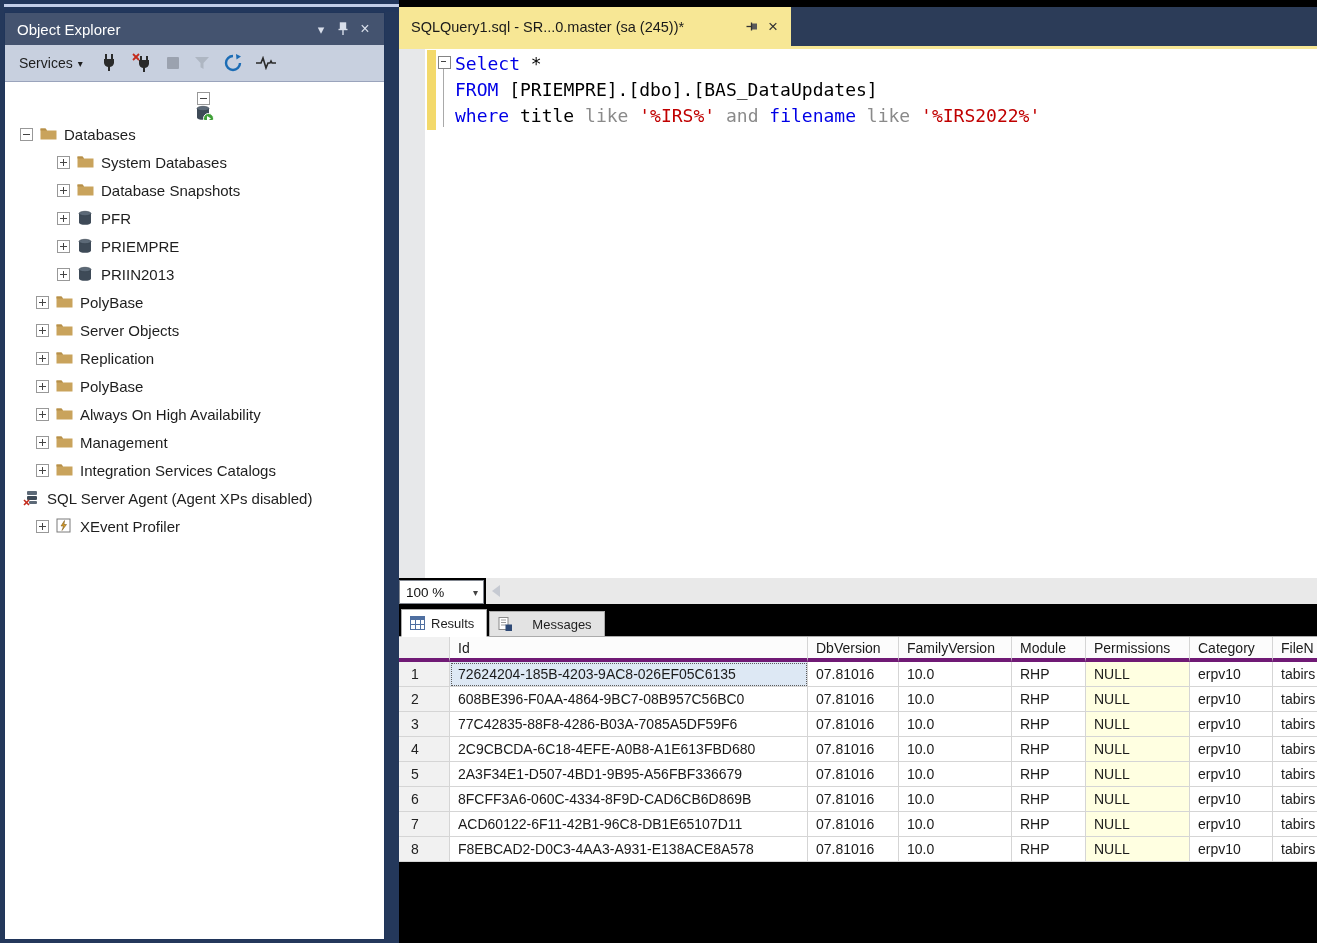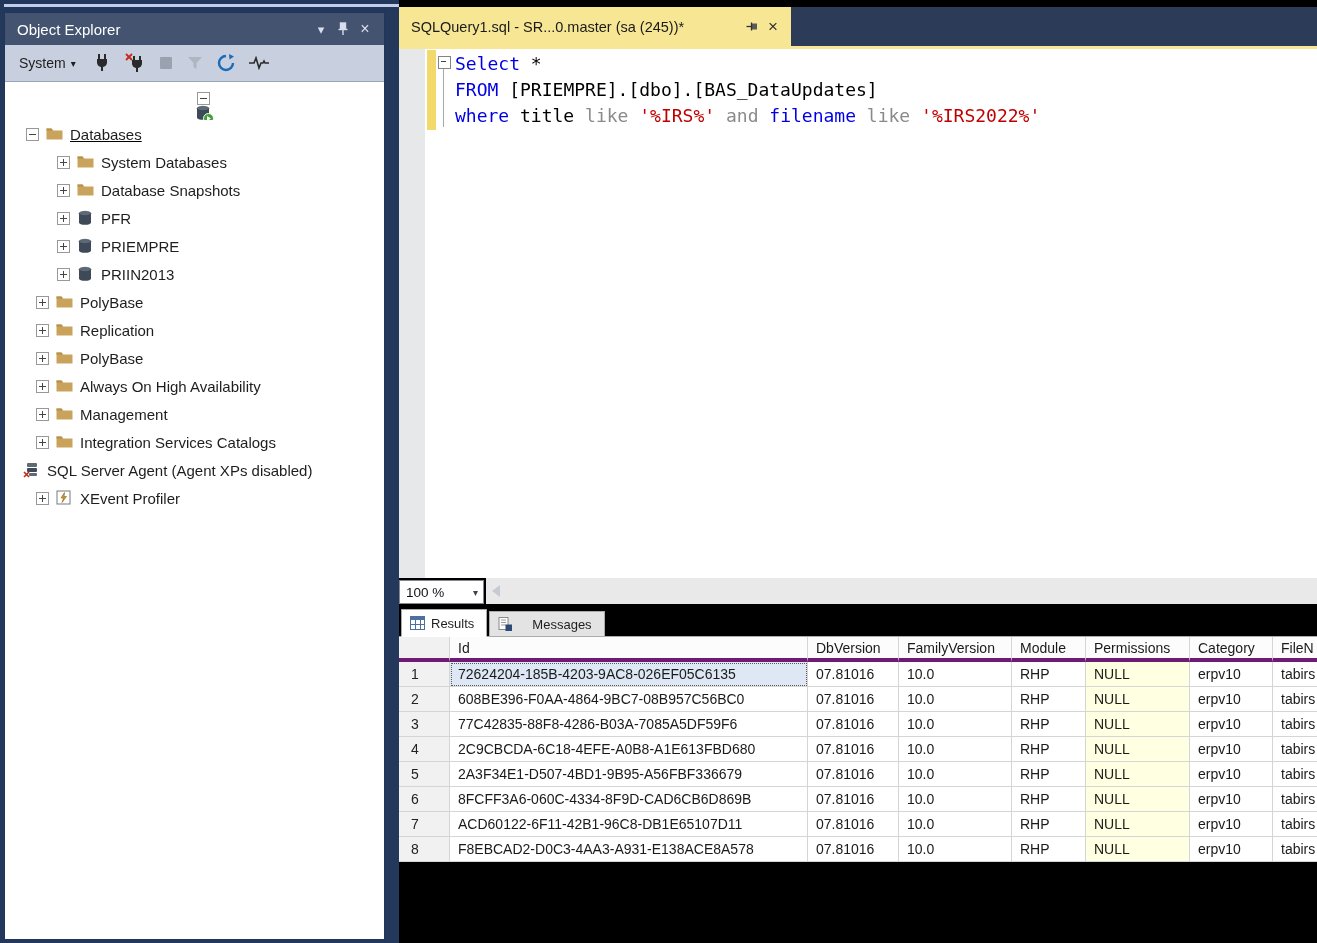--- a/index.html
+++ b/index.html
@@ -116,21 +116,21 @@
             <rect x="3.5" y="1" width="5" height="6" fill="#D8DEEA"></rect>
             <line x1="1.5" y1="7.5" x2="10.5" y2="7.5"></line>
             <line x1="6" y1="8" x2="6" y2="13"></line>
           </g>
         </svg>
     </span>
     <span class="oe-title-btn" style="font-size:16px;">×</span>
   </div>
   <div class="oe-toolbar">
     <div class="tb-btn tb-connect">
-      <span>System</span>
+      <span>Services</span>
       <span style="font-size:10px;">▾</span>
     </div>
     <div class="tb-btn">
       <svg width="18" height="20" viewBox="0 0 18 20">
           <g fill="#2A2A2A">
             <rect x="5" y="1" width="2" height="5"></rect>
             <rect x="11" y="1" width="2" height="5"></rect>
             <path d="M4 6 h10 v4 a5 5 0 0 1 -4 4 v4 h-2 v-4 a5 5 0 0 1 -4 -4 z"></path>
           </g>
         </svg>
@@ -180,21 +180,21 @@
             <path d="M2 3.5 v9 c0 1.4 2.7 2.3 6 2.3 s6 -.9 6 -2.3 v-9" fill="#3E4A57"></path>
             <ellipse cx="8" cy="3.5" rx="6" ry="2.2" fill="#5C6977" stroke="#333E49" stroke-width="0.6"></ellipse>
           </svg>
           <svg width="11" height="11" viewBox="0 0 11 11" style="left:8px;top:8px;">
             <circle cx="5.5" cy="5.5" r="5" fill="#3FA037" stroke="#fff" stroke-width="1"></circle>
             <path d="M4 3 l4 2.5 -4 2.5 z" fill="#fff"></path>
           </svg>
         </span>
         <span class="tree-label">SRVADM\PRMV10 (SQL Server 15.0.2000</span>
       </div>
-      <div class="tree-row" style="padding-left: 21px; text-decoration: underline;">
+      <div class="tree-row" style="padding-left: 15px;">
         <span class="expand-box">
           <span class="h"></span>
         </span>
         <span class="tree-icon">
           <svg width="17" height="14" viewBox="0 0 17 14">
             <path d="M0.5 2.5 h5 l1.5 2 h9.5 v9 h-16 z" fill="#C9A35C"></path>
             <path d="M0.5 2.5 h5 l1.5 2 h-6.5 z" fill="#B68F49"></path>
           </svg>
         </span>
         <span class="tree-label">Databases</span>
@@ -269,20 +269,33 @@
           <span class="h"></span>
           <span class="v"></span>
         </span>
         <span class="tree-icon">
           <svg width="17" height="14" viewBox="0 0 17 14">
             <path d="M0.5 2.5 h5 l1.5 2 h9.5 v9 h-16 z" fill="#C9A35C"></path>
             <path d="M0.5 2.5 h5 l1.5 2 h-6.5 z" fill="#B68F49"></path>
           </svg>
         </span>
         <span class="tree-label">PolyBase</span>
+      </div>
+      <div class="tree-row" style="padding-left: 31px;">
+        <span class="expand-box">
+          <span class="h"></span>
+          <span class="v"></span>
+        </span>
+        <span class="tree-icon">
+          <svg width="17" height="14" viewBox="0 0 17 14">
+            <path d="M0.5 2.5 h5 l1.5 2 h9.5 v9 h-16 z" fill="#C9A35C"></path>
+            <path d="M0.5 2.5 h5 l1.5 2 h-6.5 z" fill="#B68F49"></path>
+          </svg>
+        </span>
+        <span class="tree-label">Server Objects</span>
       </div>
       <div class="tree-row" style="padding-left: 31px;">
         <span class="expand-box">
           <span class="h"></span>
           <span class="v"></span>
         </span>
         <span class="tree-icon">
           <svg width="17" height="14" viewBox="0 0 17 14">
             <path d="M0.5 2.5 h5 l1.5 2 h9.5 v9 h-16 z" fill="#C9A35C"></path>
             <path d="M0.5 2.5 h5 l1.5 2 h-6.5 z" fill="#B68F49"></path>

